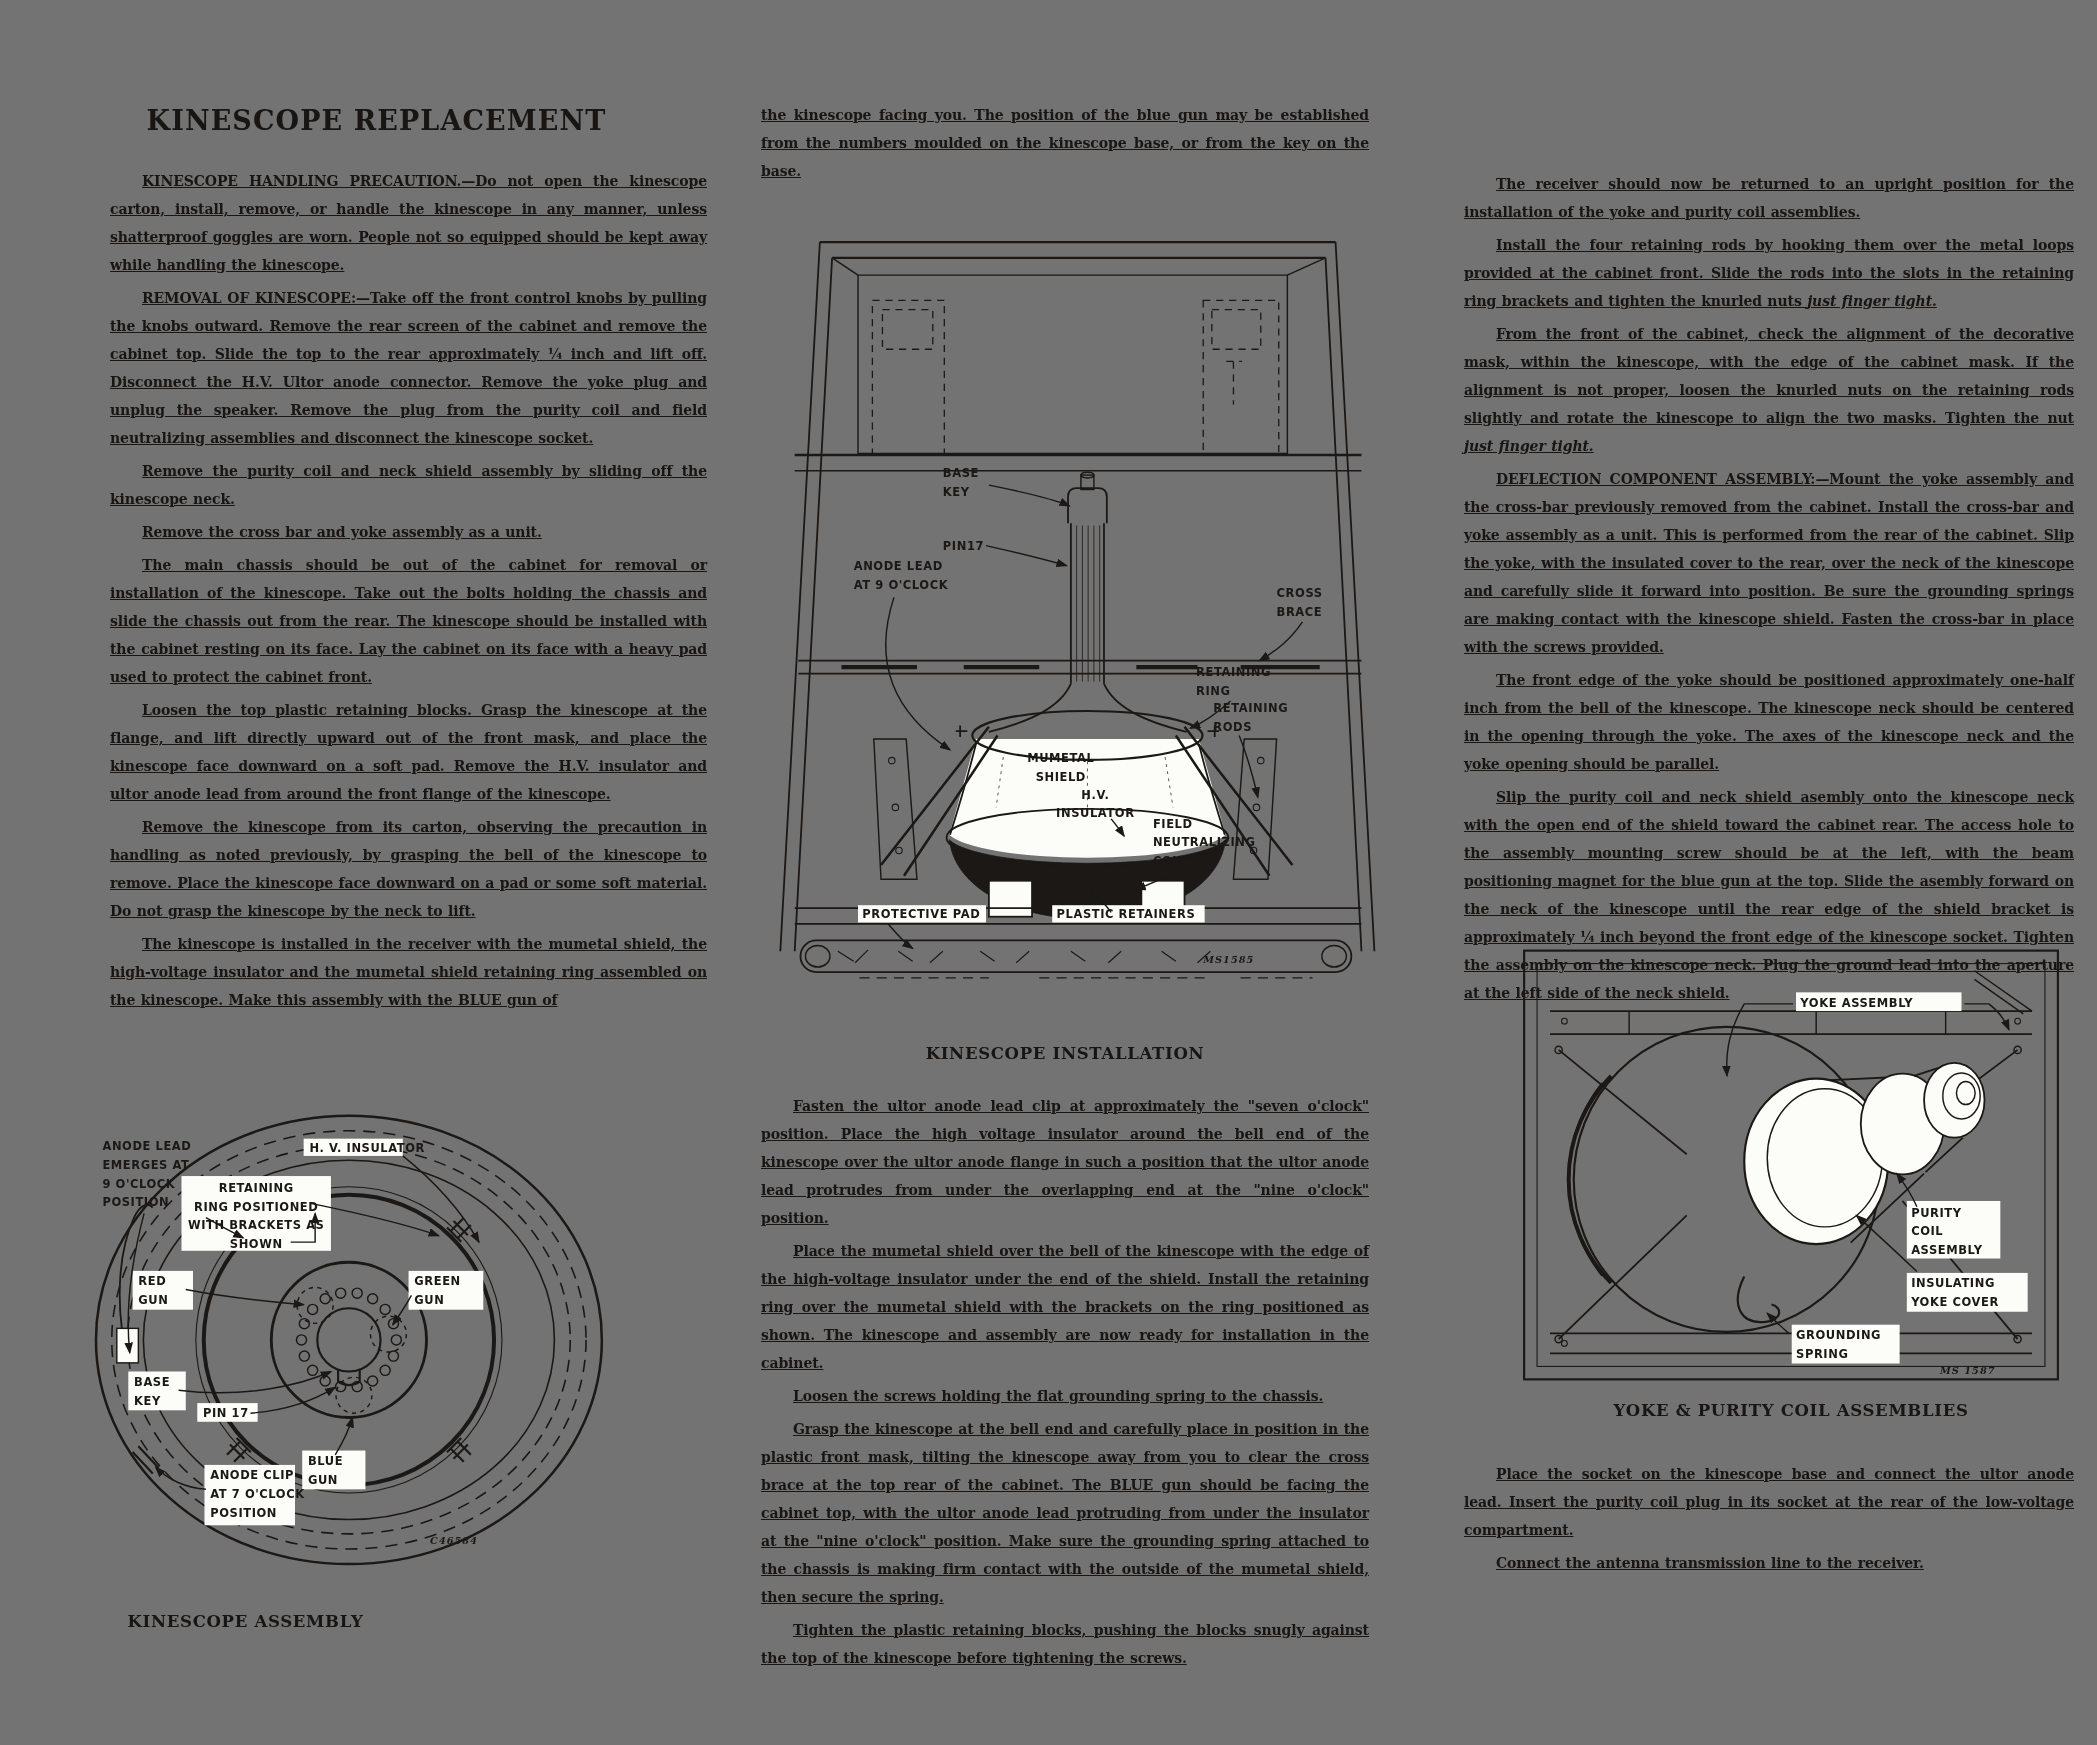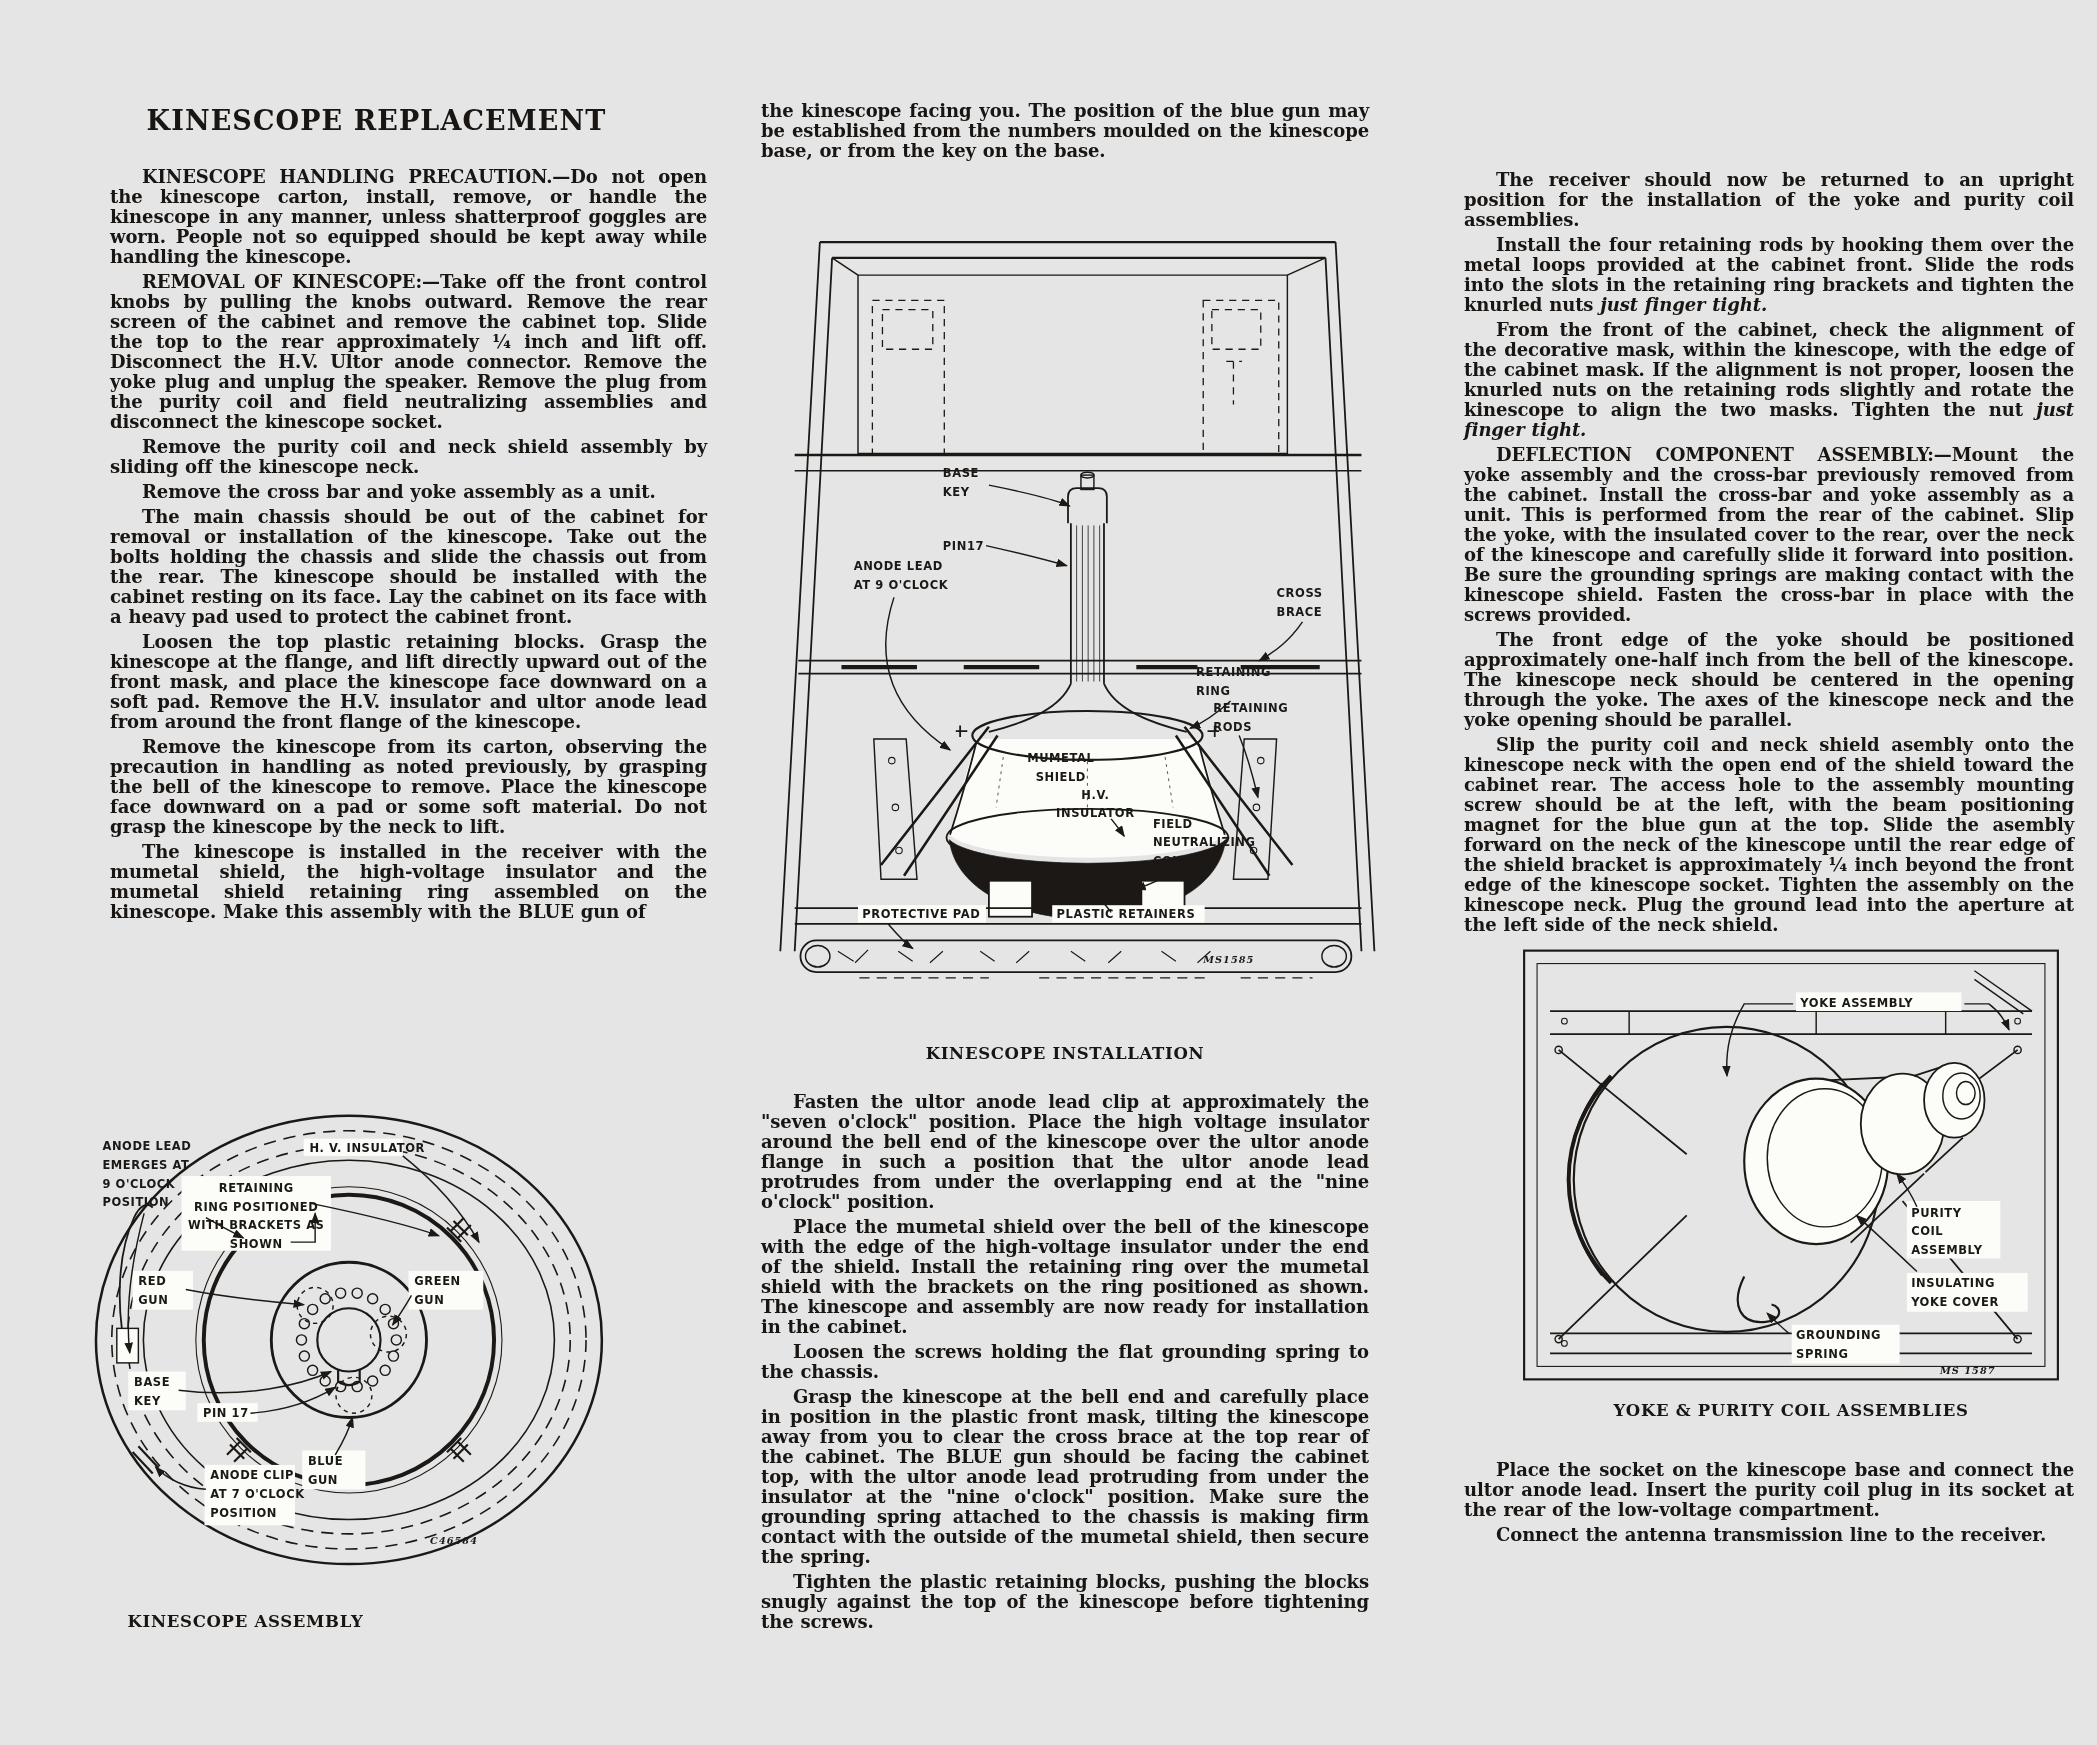--- a/index.html
+++ b/index.html
@@ -1,20 +1,20 @@
 <!DOCTYPE html>
 <html style="font-size:11.5px"><head>
 <meta charset="utf-8">
 <style>
   html,body{margin:0;padding:0;background:#d8d5cd;}
-  .page{position:relative;width:2097px;height:1745px;background:#e5e5e5;overflow:hidden;
+  .page{position:relative;width:2097px;height:1745px;background:#737373;overflow:hidden;
         font-family:"DejaVu Serif",serif;color:#181512;}
   .col{position:absolute;text-align:justify;}
-  .para{margin:0 0 5px 0;text-indent:32px;font-size:18px;line-height:20px;font-weight:bold;
-        letter-spacing:-0.1px;word-spacing:0.7px;}
+  .para{margin:0 0 5px 0;text-indent:32px;font-size:14px;line-height:28px;font-weight:bold;
+        letter-spacing:-0.1px;word-spacing:0.7px;text-decoration:underline;}
   .para.noindent{text-indent:0;}
   .ital{font-style:italic;}
   .page-title{position:absolute;font-weight:bold;font-size:27px;letter-spacing:1.1px;text-align:center;}
   .fig-heading{position:absolute;font-weight:bold;font-size:16.5px;letter-spacing:0.7px;text-align:center;white-space:nowrap;}
   svg{position:absolute;}
   svg text{font-family:"DejaVu Sans",sans-serif;font-weight:bold;font-size:16px;letter-spacing:0.8px;fill:#1b1815;}
   svg text.fignum{font-family:"DejaVu Serif",serif;font-style:italic;font-size:13.5px;letter-spacing:1.5px;}
   svg .art{stroke:#1b1815;fill:none;}
   svg .bg{fill:#fcfcf8;}
   svg .ink{fill:#1b1815;}

